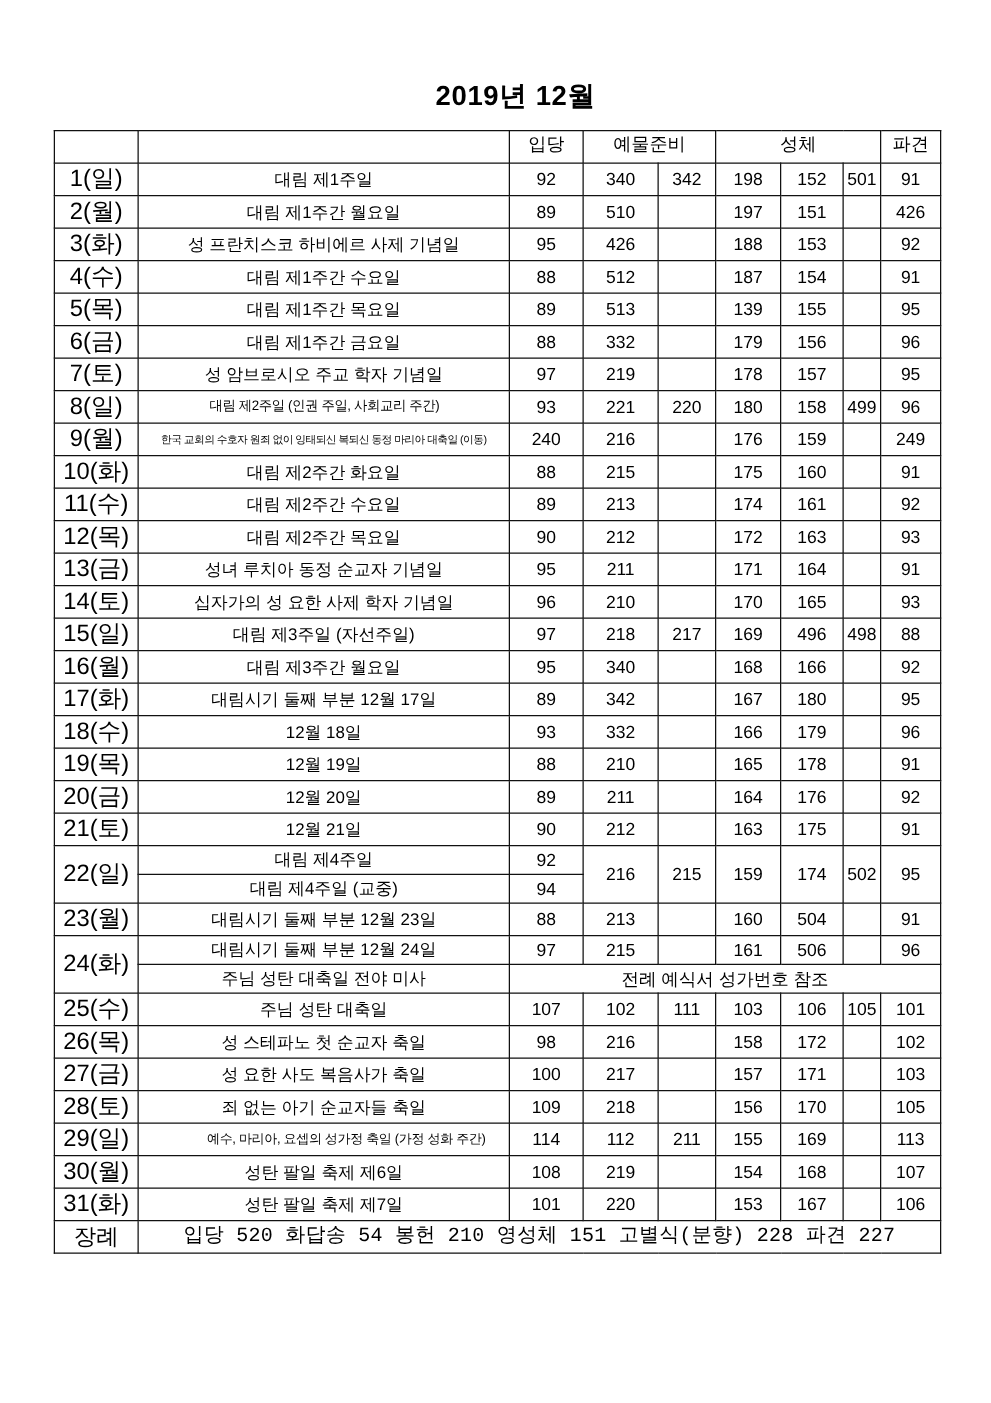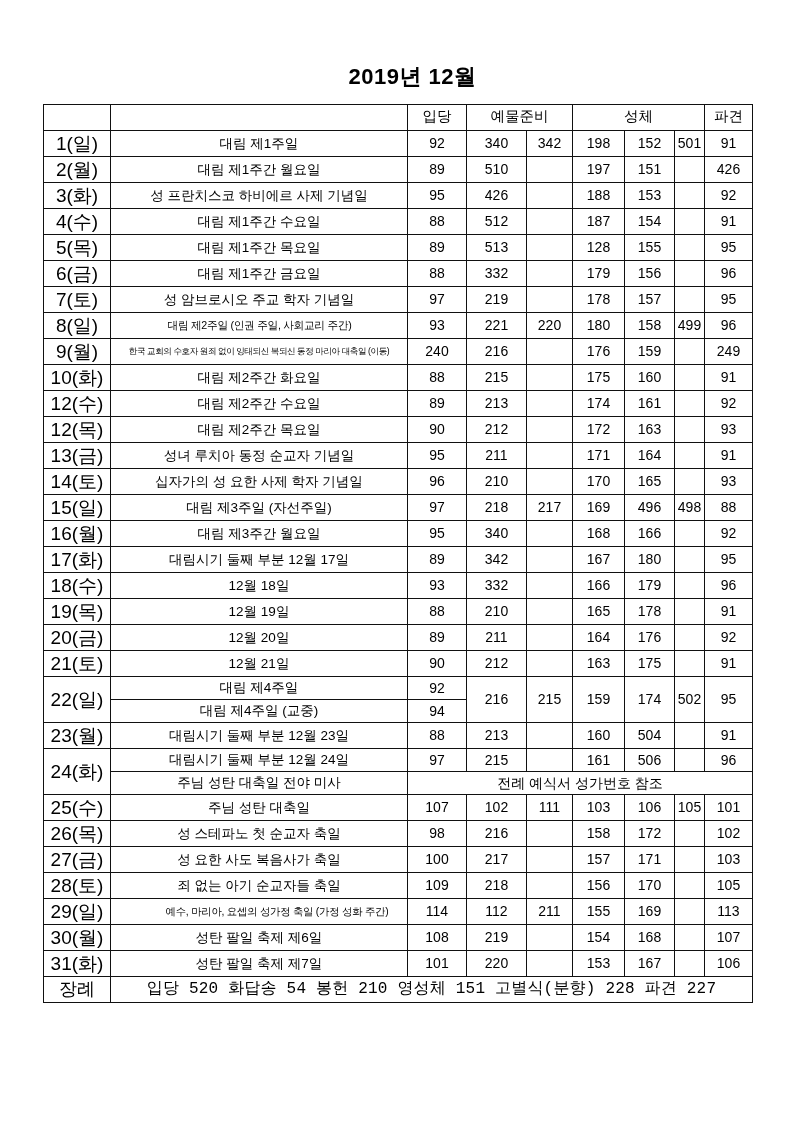--- a/index.html
+++ b/index.html
@@ -157,21 +157,21 @@
           <td class="num">154</td>
           <td class="num blank"></td>
           <td class="num">91</td>
         </tr>
         <tr>
           <td class="date">5(목)</td>
           <td class="name ">대림 제1주간 목요일</td>
           <td class="num">89</td>
           <td class="num">513</td>
           <td class="num blank"></td>
-          <td class="num">128</td>
+          <td class="num">139</td>
           <td class="num">155</td>
           <td class="num blank"></td>
           <td class="num">95</td>
         </tr>
         <tr>
           <td class="date">6(금)</td>
           <td class="name ">대림 제1주간 금요일</td>
           <td class="num">88</td>
           <td class="num">332</td>
           <td class="num blank"></td>
@@ -218,21 +218,21 @@
           <td class="name ">대림 제2주간 화요일</td>
           <td class="num">88</td>
           <td class="num">215</td>
           <td class="num blank"></td>
           <td class="num">175</td>
           <td class="num">160</td>
           <td class="num blank"></td>
           <td class="num">91</td>
         </tr>
         <tr>
-          <td class="date">12(수)</td>
+          <td class="date">11(수)</td>
           <td class="name ">대림 제2주간 수요일</td>
           <td class="num">89</td>
           <td class="num">213</td>
           <td class="num blank"></td>
           <td class="num">174</td>
           <td class="num">161</td>
           <td class="num blank"></td>
           <td class="num">92</td>
         </tr>
         <tr>

